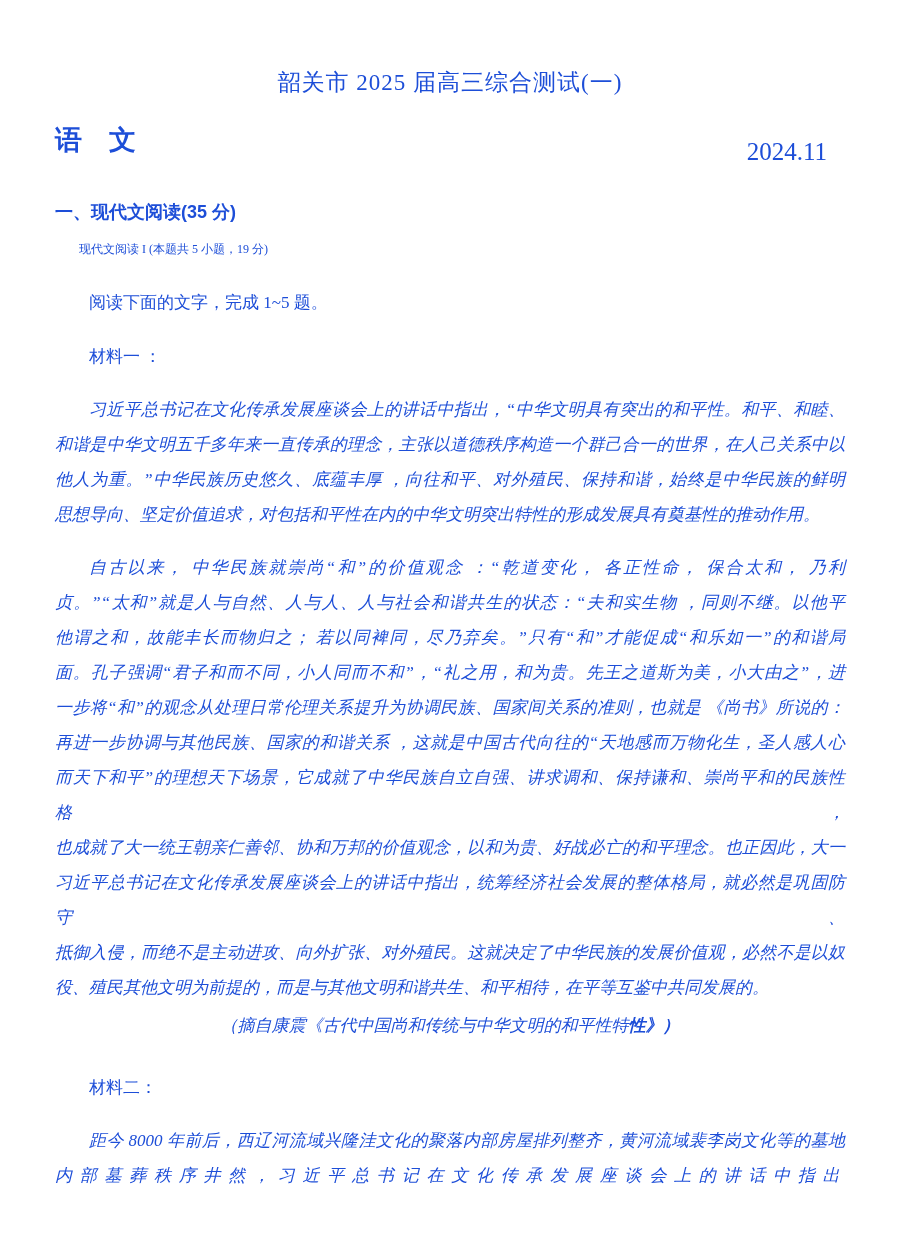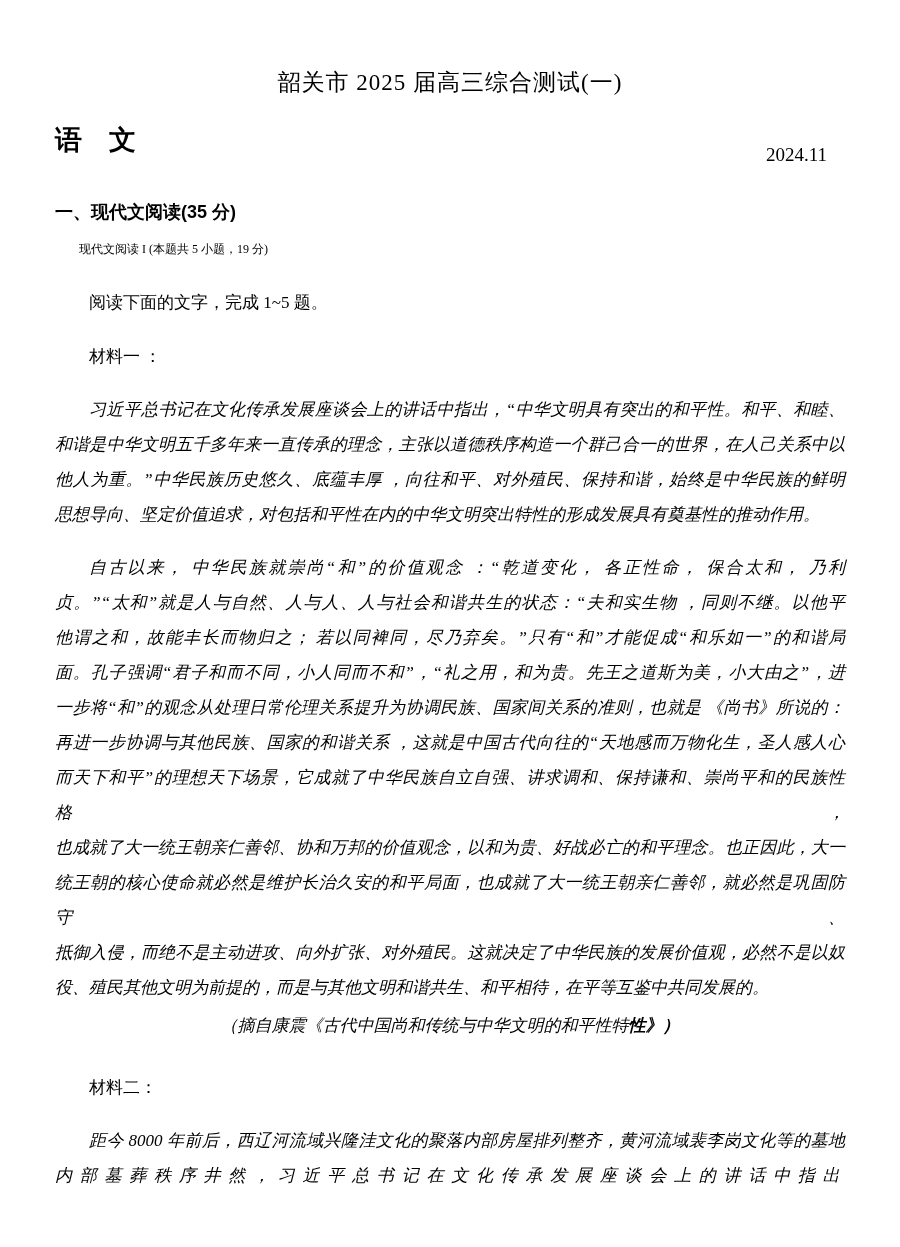--- a/index.html
+++ b/index.html
@@ -3,21 +3,21 @@
 <meta charset="utf-8">
 <style>
   html, body { margin: 0; padding: 0; background: #ffffff; }
   .page {
     position: relative;
     width: 900px;
     height: 1247px;
     box-sizing: border-box;
     padding: 68px 55px 0 55px;
     background: #ffffff;
-    color: #000000;
+    color: #1d4ed8;
     font-family: "Liberation Serif", serif;
     overflow: hidden;
   }
   .exam-title {
     text-align: center;
     font-size: 23px;
     line-height: 30px;
     letter-spacing: 1px;
   }
   .subject-row { position: relative; margin-top: 16px; height: 56px; }
@@ -27,21 +27,21 @@
     line-height: 56px;
     font-weight: bold;
     font-family: Liberation Mono, monospace;
     word-spacing: 0.25em;
     letter-spacing: 2px;
   }
   .exam-date {
     position: absolute;
     right: 18px;
     bottom: 4px;
-    font-size: 19px;
+    font-size: 25px;
     font-family: "Liberation Serif", serif;
   }
   .section-heading {
     margin-top: 30px;
     font-size: 18px;
     line-height: 24px;
     font-weight: bold;
     font-family: "Liberation Sans", sans-serif;
   }
   .subheading {
@@ -118,21 +118,21 @@
 
   <div class="para kaiti second">
       <div class="line">自古以来， 中华民族就崇尚“和”的价值观念 ：“乾道变化， 各正性命， 保合太和， 乃利</div>
       <div class="line">贞。”“太和”就是人与自然、人与人、人与社会和谐共生的状态：“夫和实生物 ，同则不继。以他平</div>
       <div class="line">他谓之和，故能丰长而物归之； 若以同裨同，尽乃弃矣。”只有“和”才能促成“和乐如一”的和谐局</div>
       <div class="line">面。孔子强调“君子和而不同，小人同而不和”，“礼之用，和为贵。先王之道斯为美，小大由之”，进</div>
       <div class="line">一步将“和”的观念从处理日常伦理关系提升为协调民族、国家间关系的准则，也就是 《尚书》所说的：</div>
       <div class="line">再进一步协调与其他民族、国家的和谐关系 ，这就是中国古代向往的“天地感而万物化生，圣人感人心</div>
       <div class="line">而天下和平”的理想天下场景，它成就了中华民族自立自强、讲求调和、保持谦和、崇尚平和的民族性格，</div>
       <div class="line">也成就了大一统王朝亲仁善邻、协和万邦的价值观念，以和为贵、好战必亡的和平理念。也正因此，大一</div>
-      <div class="line">统王朝的核心使命就必然是维护长治久安的和平局面，也成就了大一统王朝亲仁善邻，就必然是巩固防守、</div>
+      <div class="line">习近平总书记在文化传承发展座谈会上的讲话中指出，统筹经济社会发展的整体格局，就必然是巩固防守、</div>
       <div class="line">抵御入侵，而绝不是主动进攻、向外扩张、对外殖民。这就决定了中华民族的发展价值观，必然不是以奴</div>
       <div class="line">役、殖民其他文明为前提的，而是与其他文明和谐共生、和平相待，在平等互鉴中共同发展的。</div>
     </div>
 
   <div class="attribution kaiti">
     <span>（摘自康震《古代中国尚和传统与中华文明的和平性特</span><span class="bold">性》）</span>
   </div>
 
   <div class="material-label second">材料二：</div>
 

